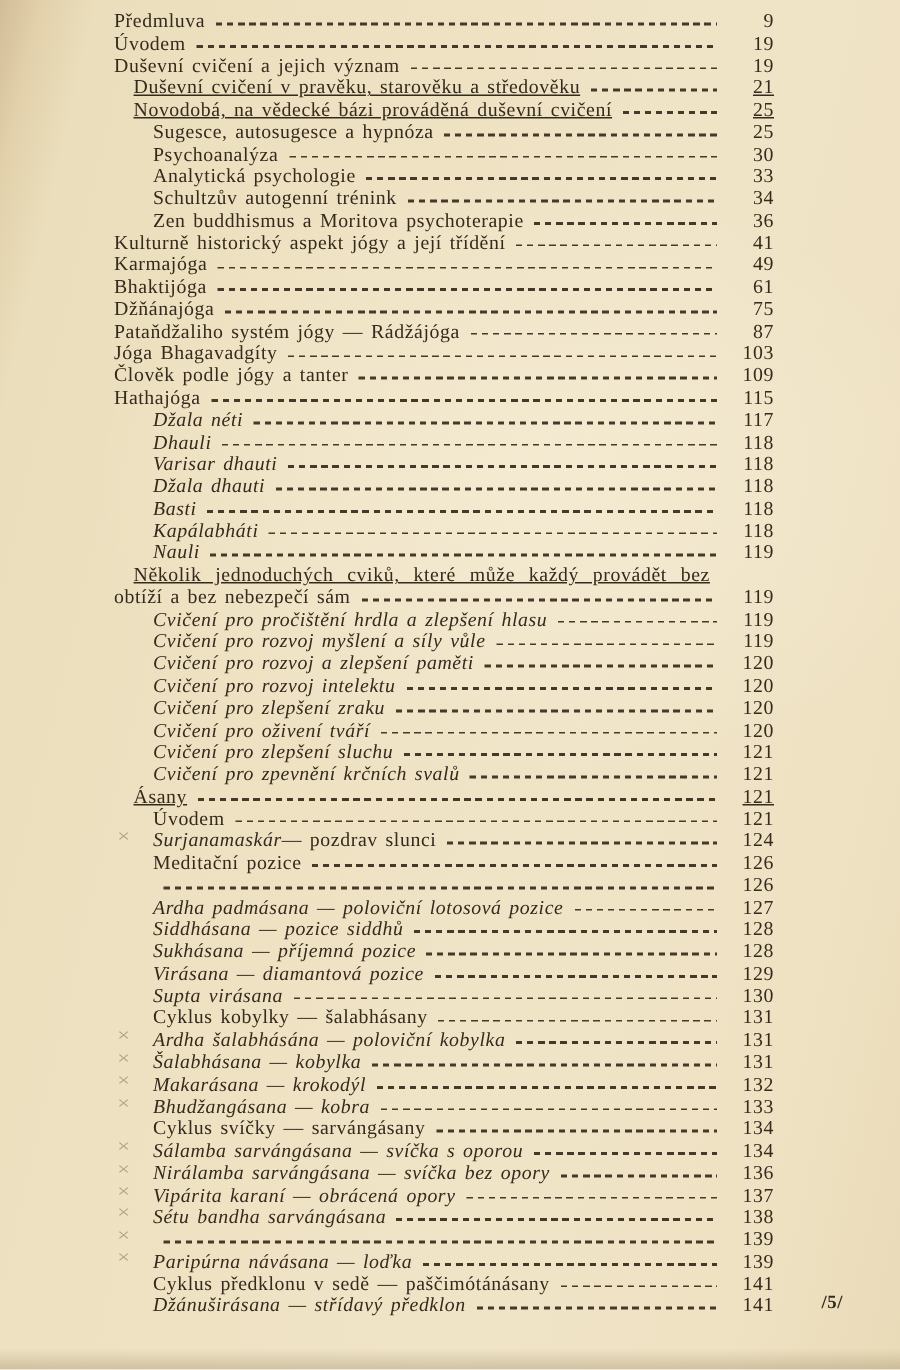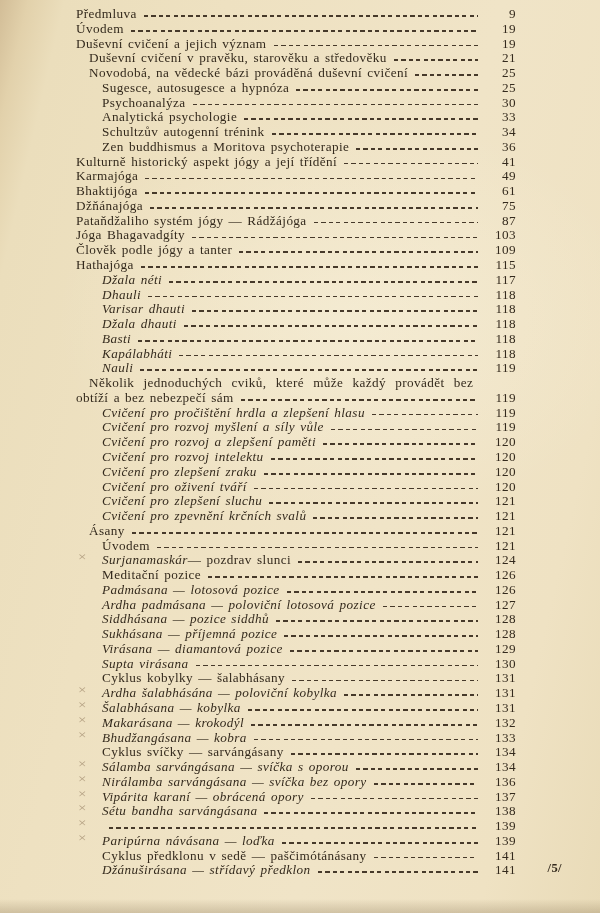--- a/index.html
+++ b/index.html
@@ -16,21 +16,21 @@
     pointer-events:none;
   }
   .page{position:absolute;inset:0;margin-left:20px;}
   .toc{position:absolute;top:6px;left:56px;right:84px;}
   .row{
     display:flex;align-items:baseline;position:relative;
     height:14.78px;white-space:nowrap;
     font-size:13.2px;color:#342a1d;
     letter-spacing:0.4px;word-spacing:1.5px;
   }
-  .indent-1{padding-left:13px;}
+  .indent-1{padding-left:13px;text-decoration:underline;}
   .indent-2{padding-left:26px;}
   .label{flex:none;}
   .italic{font-style:italic;}
   .suffix{font-style:normal;}
   .wide .label{word-spacing:5.5px;}
   .leader{
     flex:1;min-width:10px;height:1.7px;
     align-self:flex-end;margin:0 8px 4px 7px;
     background:repeating-linear-gradient(90deg,#46392a 0,#46392a 4.2px,transparent 4.2px,transparent 7.4px);
   }
@@ -241,21 +241,20 @@
         <span class="label suffix"> — pozdrav slunci</span>
         <div class="leader"></div>
         <span class="pagenum">124</span>
       </div>
       <div class="row indent-2">
         <span class="label">Meditační pozice</span>
         <div class="leader"></div>
         <span class="pagenum">126</span>
       </div>
       <div class="row indent-2">
-        <span class="label italic">Padmásana — lotosová pozice</span>
         <div class="leader"></div>
         <span class="pagenum">126</span>
       </div>
       <div class="row indent-2">
         <span class="label italic">Ardha padmásana — poloviční lotosová pozice</span>
         <div class="leader"></div>
         <span class="pagenum">127</span>
       </div>
       <div class="row indent-2">
         <span class="label italic">Siddhásana — pozice siddhů</span>

